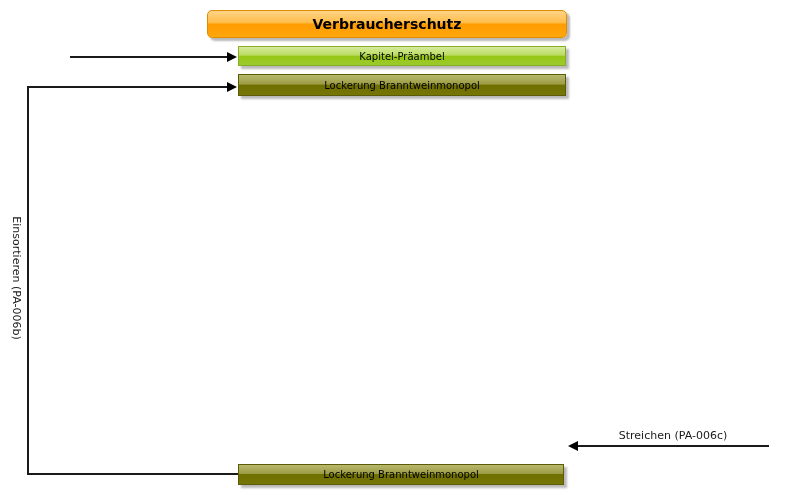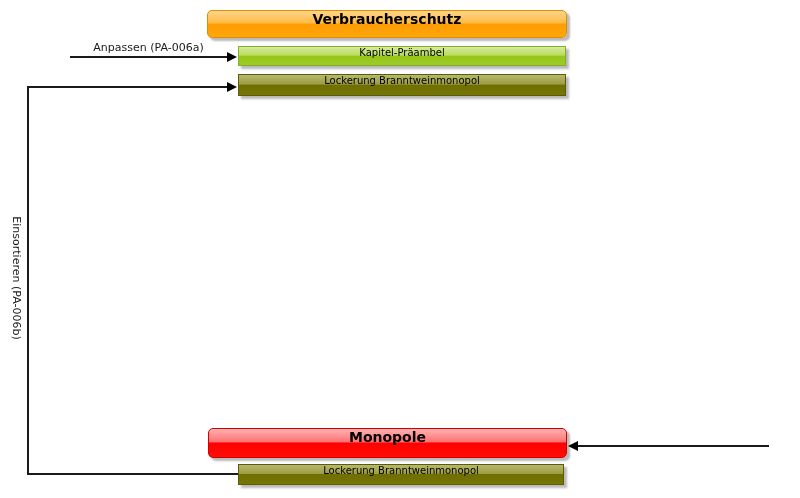--- a/index.html
+++ b/index.html
@@ -11,21 +11,21 @@
   .canvas {
     position: relative;
     width: 800px;
     height: 498px;
     background: #ffffff;
     overflow: hidden;
   }
   .box {
     position: absolute;
     display: flex;
-    align-items: flex-start;
+    align-items: center;
     justify-content: center;
     box-sizing: border-box;
     box-shadow: 3px 3px 2px rgba(130,130,130,0.55);
     color: #000000;
     white-space: nowrap;
   }
   .chapter {
     font-weight: bold;
     font-size: 14px;
     border-radius: 5px;
@@ -93,34 +93,31 @@
 
   <div class="box item green" style="left:238px; top:46px; width:328px; height:20px;">
     <span>Kapitel-Präambel</span>
   </div>
 
   <div class="box item olive" style="left:238px; top:74px; width:328px; height:22px;">
     <span>Lockerung Branntweinmonopol</span>
   </div>
 
 
-  <div class="box chapter red" style="left:208px; top:428px; width:359px; height:30px;">
-    <span>Monopole</span>
-  </div>
 
   <div class="box item olive" style="left:238px; top:464px; width:326px; height:21px;">
     <span>Lockerung Branntweinmonopol</span>
   </div>
 
   <div class="hline" style="left:70px; top:56px; width:158px;"></div>
   <div class="arrow-right" style="left:227px; top:52px;"></div>
-  <div class="edge-label" style="left:70px; top:41px; width:157px;">Anpassen (PA-006a)</div>
 
   <div class="hline" style="left:27px; top:473px; width:211px;"></div>
   <div class="vline" style="left:27px; top:86px; height:389px;"></div>
   <div class="hline" style="left:27px; top:86px; width:200px;"></div>
   <div class="arrow-right" style="left:227px; top:82px;"></div>
   <div class="edge-label vertical" style="left:-54px; top:271px; width:140px; height:14px;">Einsortieren (PA-006b)</div>
 
   <div class="hline" style="left:578px; top:445px; width:191px;"></div>
   <div class="arrow-left" style="left:568px; top:441px;"></div>
+  <div class="edge-label" style="left:578px; top:429px; width:190px;">Streichen (PA-006c)</div>
 
 </div>
 
 </body></html>

